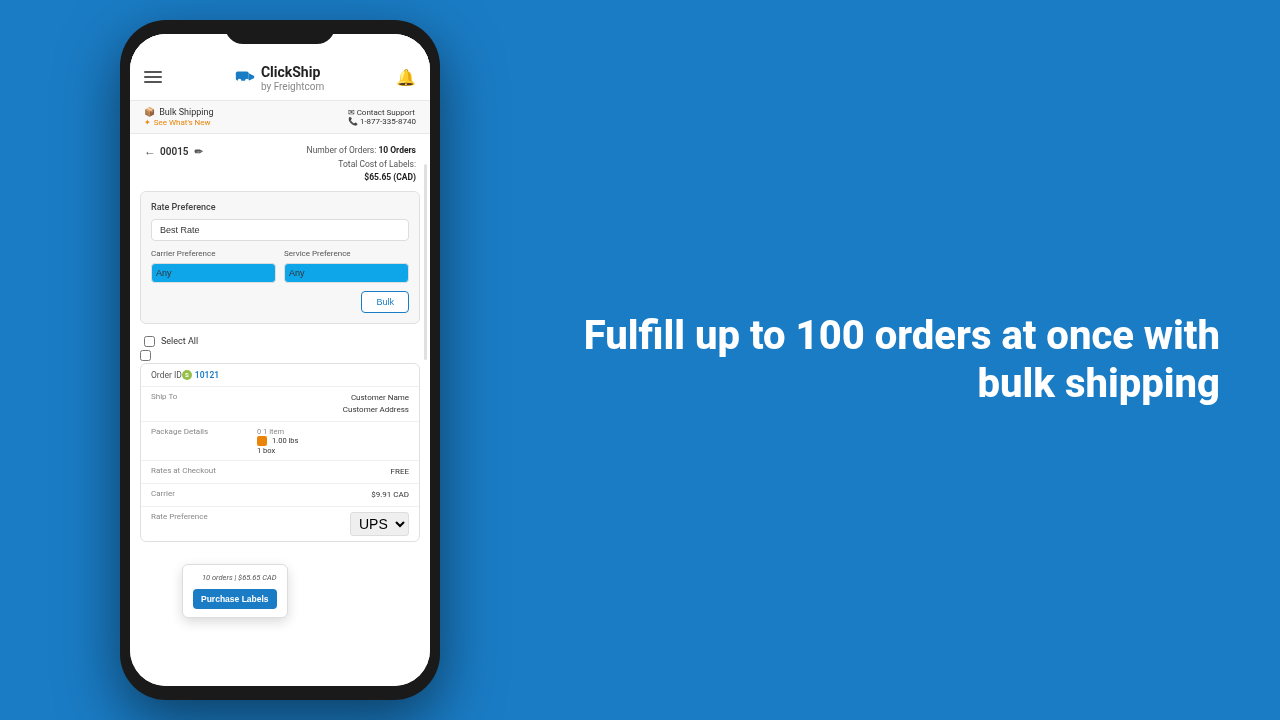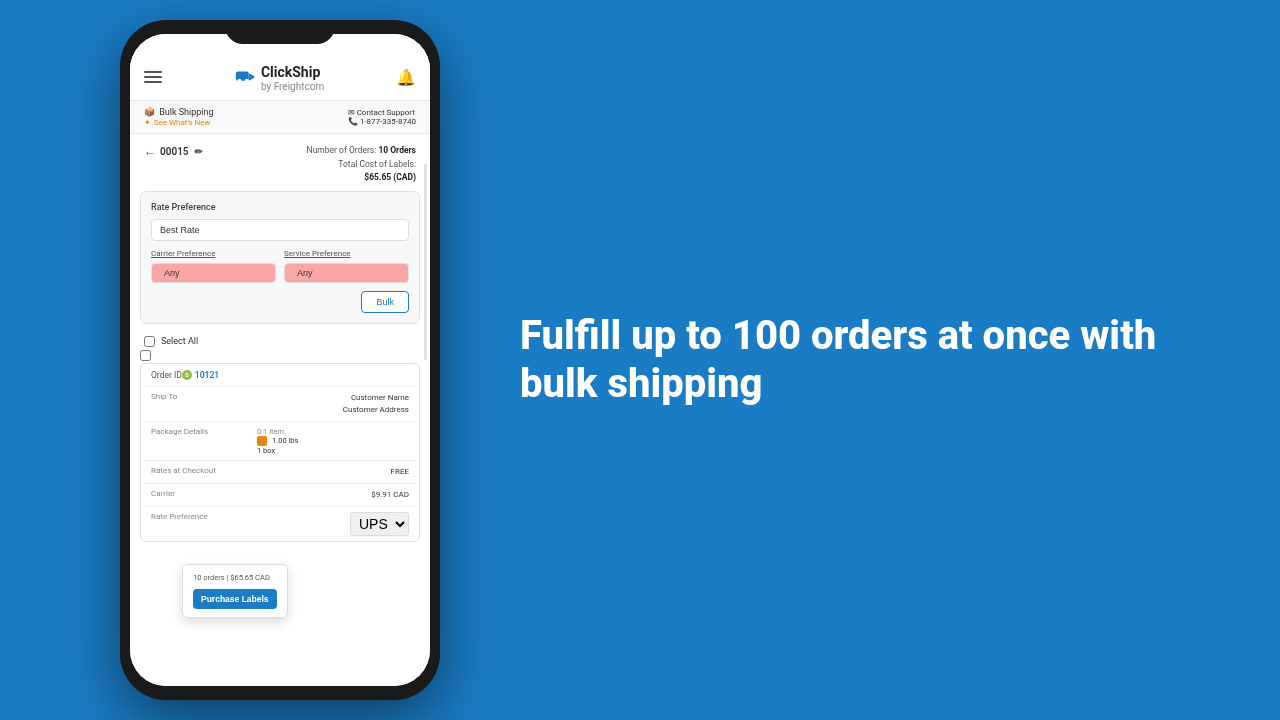--- a/index.html
+++ b/index.html
@@ -228,29 +228,28 @@
       gap: 8px;
       margin-bottom: 8px;
     }
     .pref-col {
       flex: 1;
     }
     .pref-label {
       font-size: 8px;
       color: #555;
       margin-bottom: 3px;
-      text-decoration: underline;
     }
     .pref-select {
       width: 100%;
-      padding: 4px 12px;
+      padding: 4px 4px;
       font-size: 9px;
       border: 1px solid #ddd;
       border-radius: 4px;
-      background: #fca5a5;
+      background: #0ea5e9;
       color: #333;
       appearance: none;
     }
     .apply-btn {
       display: flex;
       justify-content: flex-end;
     }
     .apply-button {
       padding: 5px 14px;
       font-size: 9px;
@@ -365,39 +364,41 @@
       border-radius: 6px;
       padding: 8px 10px;
       box-shadow: 0 4px 12px rgba(0,0,0,0.15);
       z-index: 20;
       min-width: 100px;
     }
     .purchase-tooltip-label {
       font-size: 7.5px;
       color: #555;
       margin-bottom: 5px;
-      text-align: left;
+      text-align: right;
+      font-style: italic;
     }
     .purchase-labels-btn {
       width: 100%;
       padding: 5px 8px;
       font-size: 8.5px;
       background: #1a7cc5;
       color: #fff;
       border: none;
       border-radius: 4px;
       cursor: pointer;
       font-weight: 600;
     }
 
     
     .promo-text {
       flex: 1;
       padding: 0 60px 0 80px;
       color: #fff;
+      text-align: right;
     }
     .promo-text h1 {
       font-size: 40px;
       font-weight: 800;
       line-height: 1.2;
       color: #fff;
     }
 
     
     .scroll-indicator {

